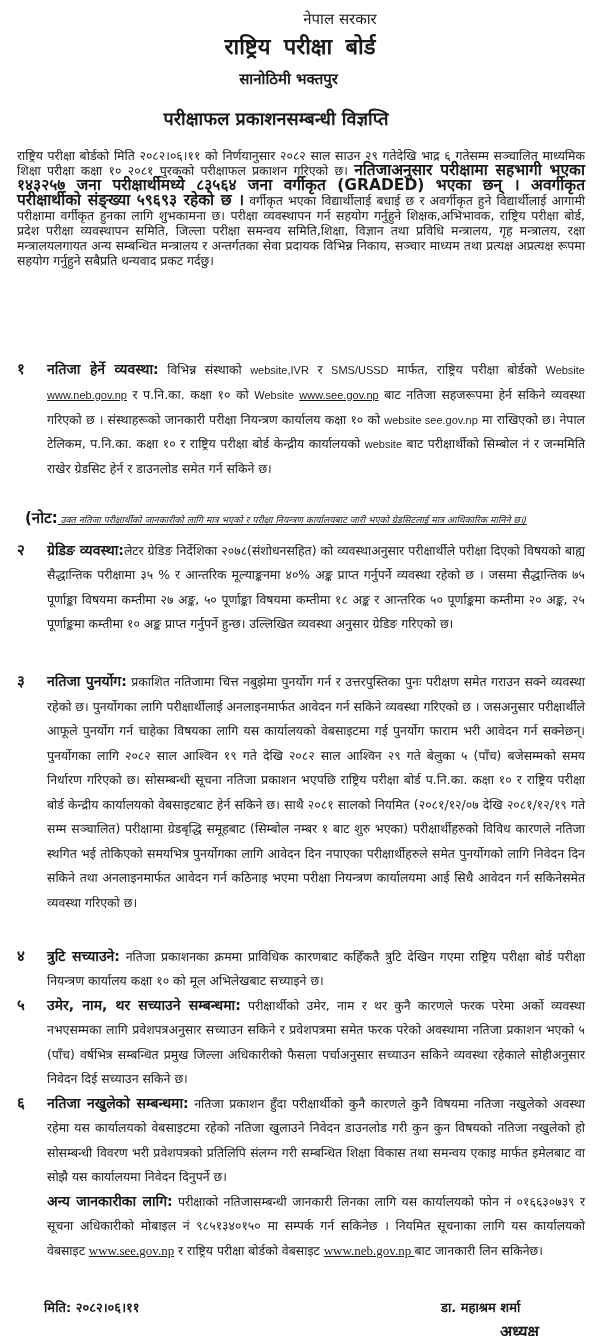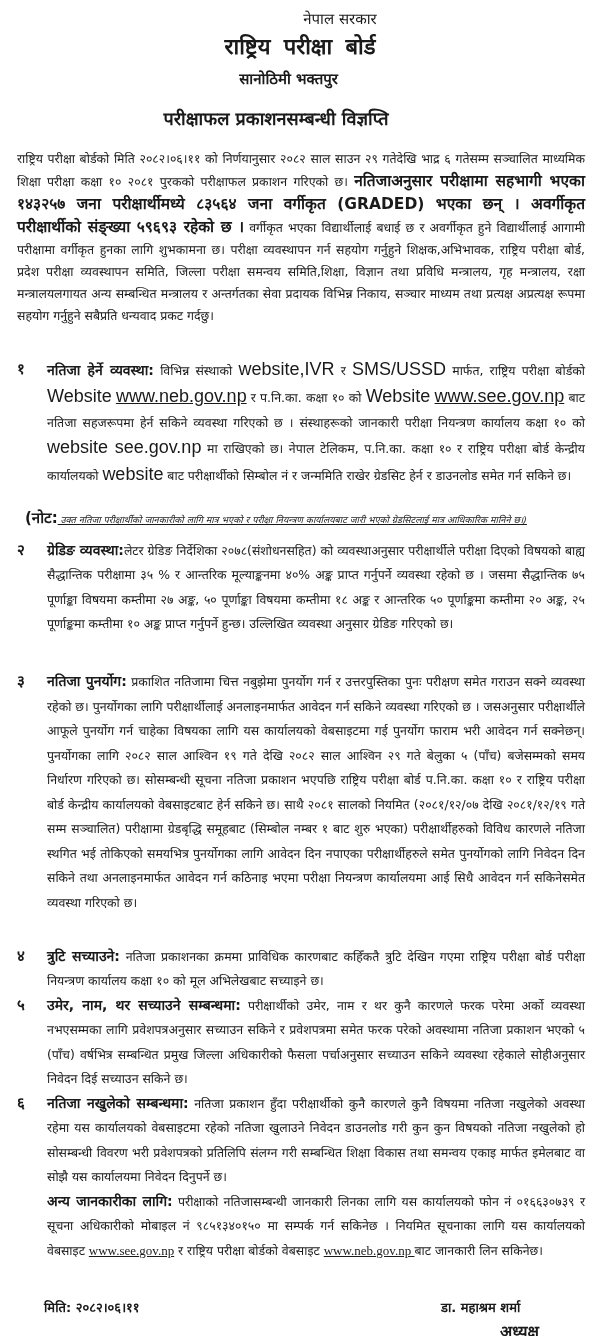--- a/index.html
+++ b/index.html
@@ -12,21 +12,21 @@
     .addr { position: absolute; top: 68px; left: 0; width: 577px; text-align: center; font-size: 15px; font-weight: bold; }
     .notice-title { position: absolute; top: 106px; left: 0; width: 552px; text-align: center; font-size: 18px; font-weight: bold; }
 
     .p { position: absolute; left: 17px; width: 568px; font-size: 12.4px; line-height: 24.6px; text-align: justify; }
     .intro { top: 148px; }
     .big { font-size: 15.5px; font-weight: bold; }
     .item { position: absolute; left: 17px; width: 568px; font-size: 12.4px; line-height: 24.4px; }
     .num { position: absolute; left: 0; top: 0; width: 24px; font-size: 15px; font-weight: bold; }
     .body { position: absolute; left: 30px; width: 538px; text-align: justify; }
     .lead { font-weight: bold; font-size: 14px; }
-    .en { font-family: "Liberation Sans", sans-serif; font-size: 18px; }
+    .en { font-family: "Liberation Sans", sans-serif; font-size: 11px; }
     .link { text-decoration: underline; }
     .serif-link { font-family: "Liberation Serif", serif; font-size: 13px; text-decoration: underline; }
     .note {
       position: absolute; top: 511px; left: 25px; width: 560px; font-size: 9.2px; line-height: 14px;
       font-style: italic;
     }
     .note .nb { font-style: normal; font-weight: bold; font-size: 15px; }
     .note .nt { text-decoration: underline; }
     .footer-date { position: absolute; left: 44px; top: 1298px; font-size: 13px; font-weight: bold; }
     .sig-name { position: absolute; left: 441px; top: 1298px; font-size: 13px; font-weight: bold; }
@@ -35,21 +35,21 @@
 </head>
 <body>
 
 <div>
   <div class="gov">नेपाल सरकार</div>
   <div class="board">राष्ट्रिय परीक्षा बोर्ड</div>
   <div class="addr">सानोठिमी भक्तपुर</div>
   <div class="notice-title">परीक्षाफल प्रकाशनसम्बन्धी विज्ञप्ति</div>
 </div>
 
-<div class="p intro" style="line-height:22px;">
+<div class="p intro" style="line-height:15px;">
   <span>राष्ट्रिय परीक्षा बोर्डको मिति २०८२।०६।११ को निर्णयानुसार २०८२ साल साउन २९ गतेदेखि भाद्र ६ गतेसम्म सञ्चालित माध्यमिक शिक्षा परीक्षा कक्षा १० २०८१ पुरकको परीक्षाफल प्रकाशन गरिएको छ। </span><span class="big">नतिजाअनुसार परीक्षामा सहभागी भएका १४३२५७ जना परीक्षार्थीमध्ये ८३५६४ जना वर्गीकृत (GRADED) भएका छन् । अवर्गीकृत परीक्षार्थीको संङ्ख्या ५९६९३ रहेको छ ।</span><span> वर्गीकृत भएका विद्यार्थीलाई बधाई छ  र अवर्गीकृत हुने विद्यार्थीलाई आगामी  परीक्षामा वर्गीकृत हुनका लागि शुभकामना छ। परीक्षा व्यवस्थापन गर्न सहयोग गर्नुहुने शिक्षक,अभिभावक, राष्ट्रिय परीक्षा बोर्ड, प्रदेश परीक्षा व्यवस्थापन समिति, जिल्ला परीक्षा समन्वय समिति,शिक्षा, विज्ञान तथा प्रविधि मन्त्रालय, गृह मन्त्रालय, रक्षा मन्त्रालयलगायत अन्य सम्बन्धित  मन्त्रालय र अन्तर्गतका सेवा प्रदायक  विभिन्न निकाय, सञ्चार माध्यम तथा प्रत्यक्ष अप्रत्यक्ष रूपमा सहयोग गर्नुहुने सबैप्रति  धन्यवाद प्रकट गर्दछु।</span>
 </div>
 
 <div class="item" style="top:357px;">
   <span class="num">१</span>
   <div class="body" style="top:0;line-height:24.8px;">
     <span class="lead">नतिजा हेर्ने व्यवस्था:</span><span> विभिन्न संस्थाको </span><span class="en">website,IVR</span><span> र </span><span class="en">SMS/USSD</span><span> मार्फत,  राष्ट्रिय परीक्षा बोर्डको </span><span class="en">Website</span> <a class="en link" style="color:#1a1a1a;">www.neb.gov.np</a><span> र प.नि.का. कक्षा १० को  </span><span class="en">Website</span> <a class="en link" style="color:#1a1a1a;">www.see.gov.np</a><span> बाट नतिजा सहजरूपमा हेर्न सकिने व्यवस्था गरिएको छ । संस्थाहरूको जानकारी परीक्षा नियन्त्रण कार्यालय कक्षा १० को </span><span class="en">website see.gov.np</span><span> मा राखिएको छ। नेपाल टेलिकम, प.नि.का. कक्षा १० र राष्ट्रिय परीक्षा बोर्ड केन्द्रीय कार्यालयको </span><span class="en">website</span><span> बाट परीक्षार्थीको सिम्बोल नं र जन्ममिति राखेर ग्रेडसिट हेर्न र डाउनलोड समेत गर्न सकिने छ।</span>
   </div>
 </div>
 

